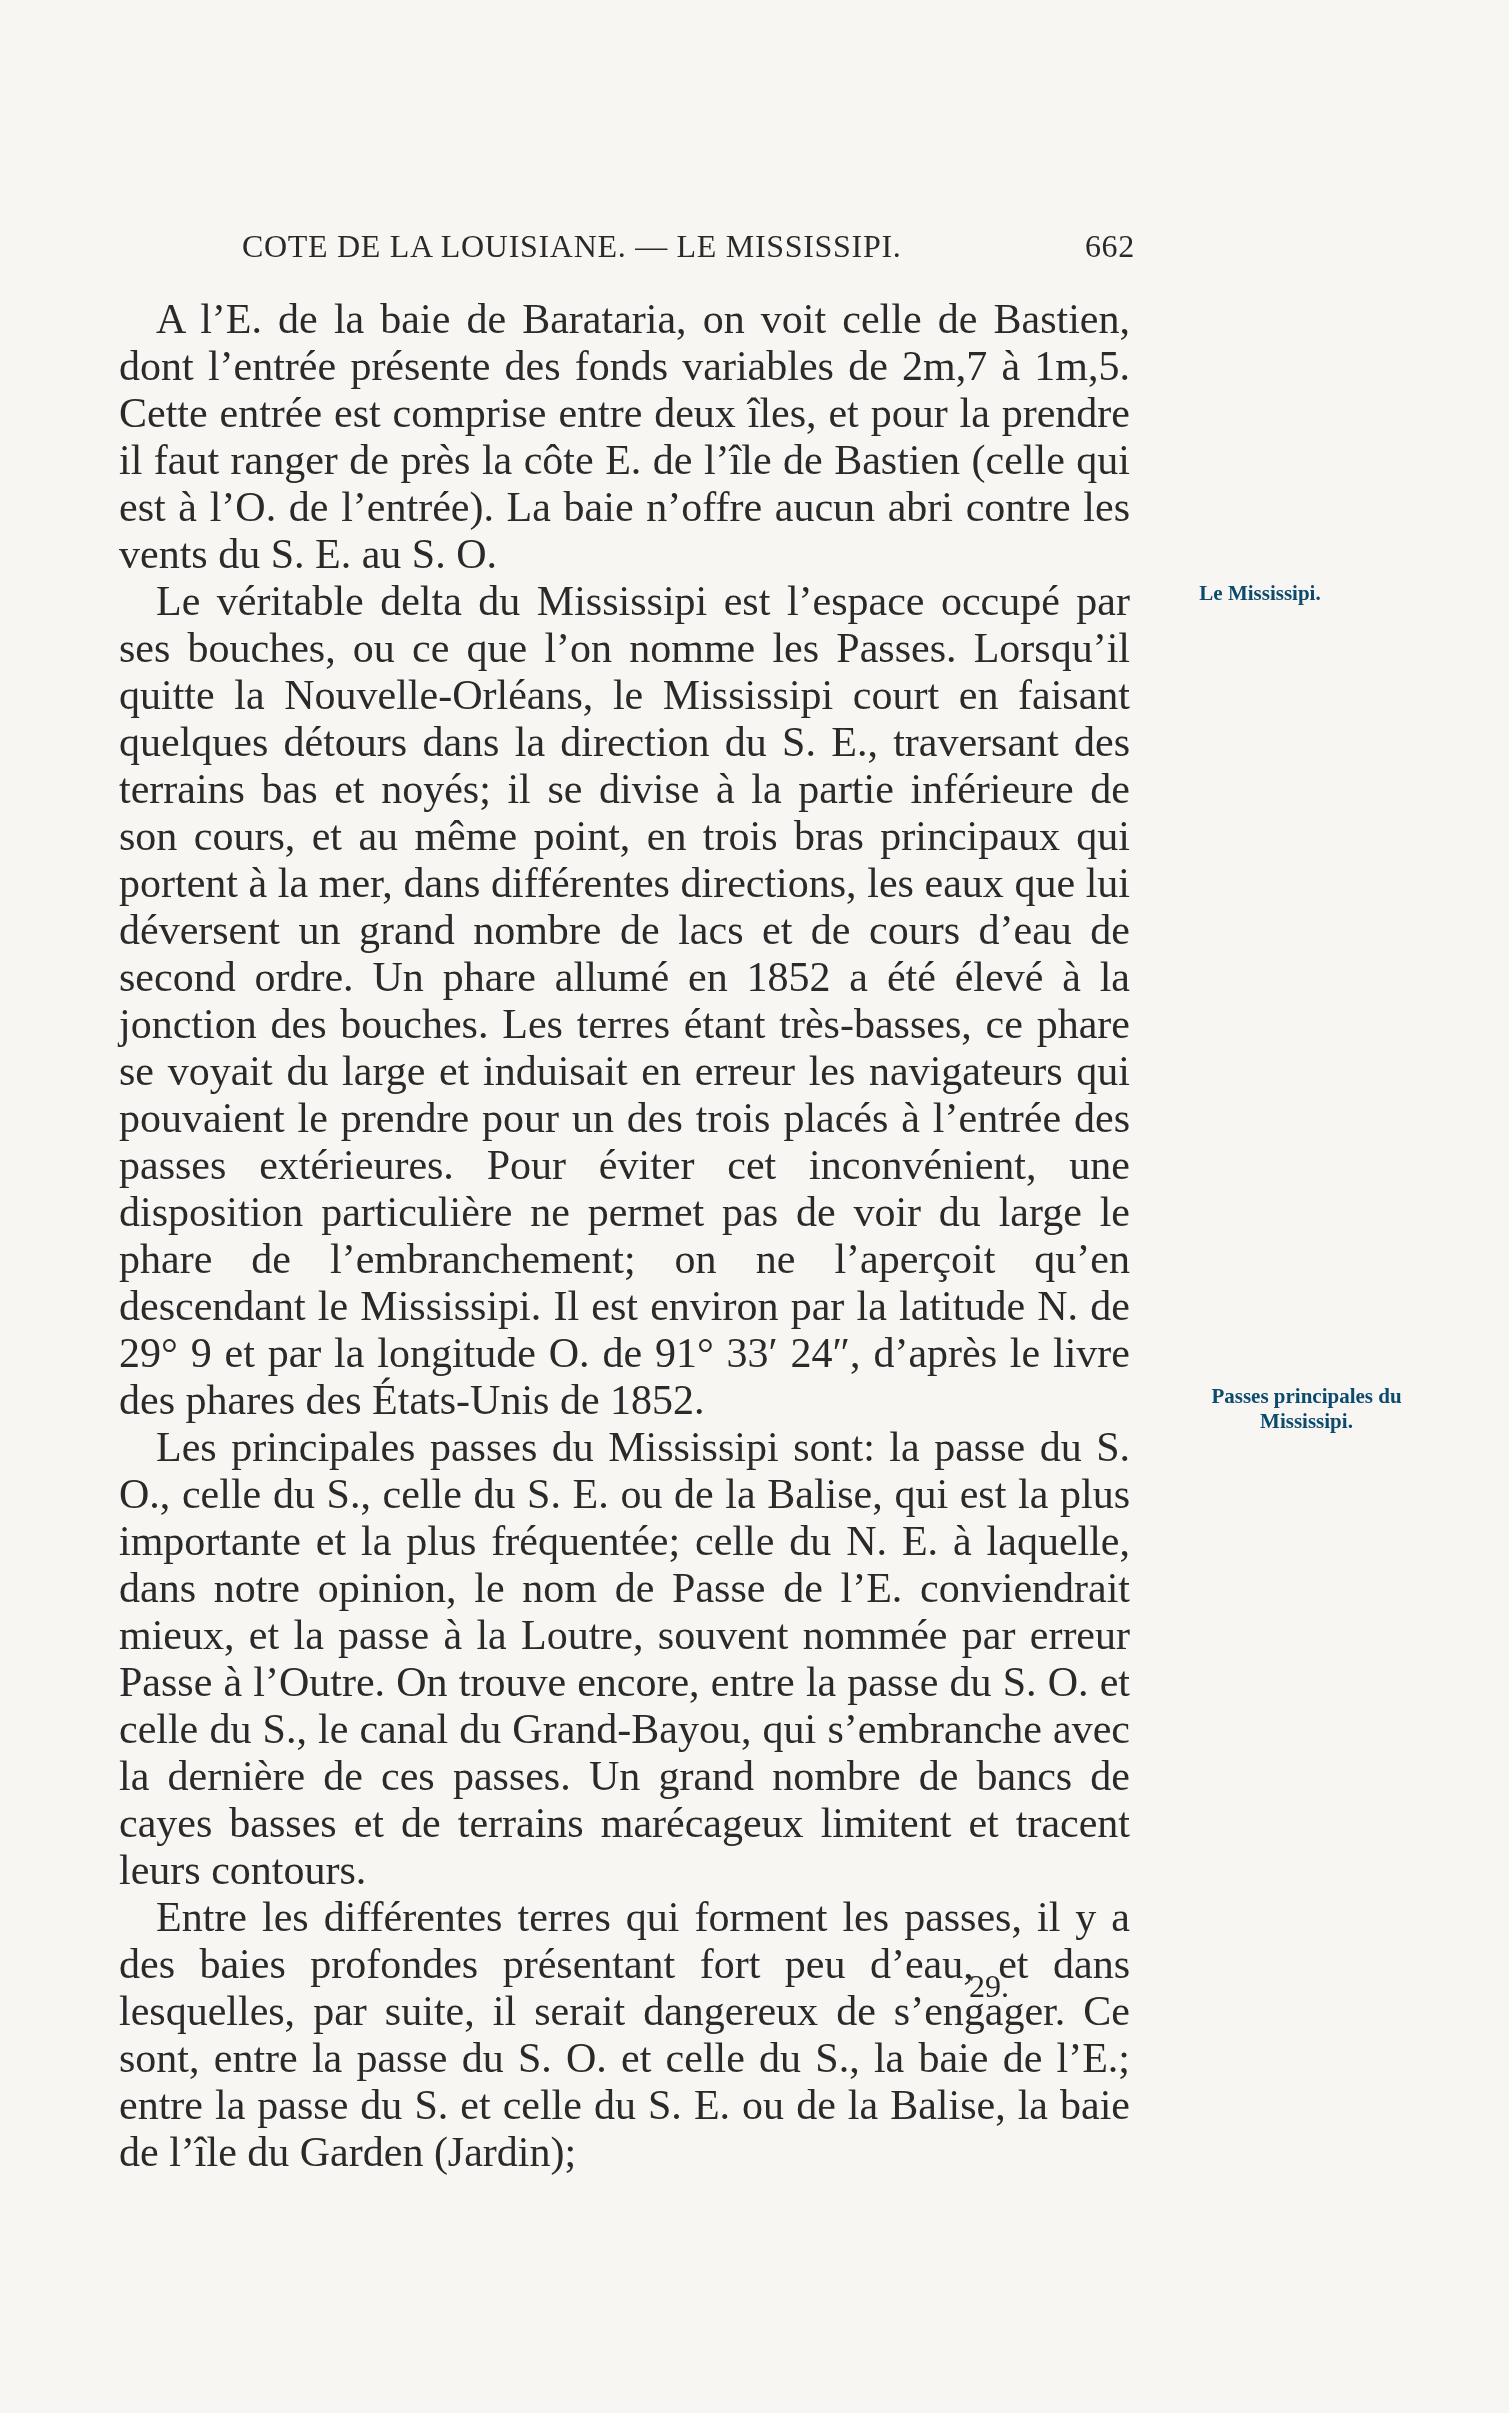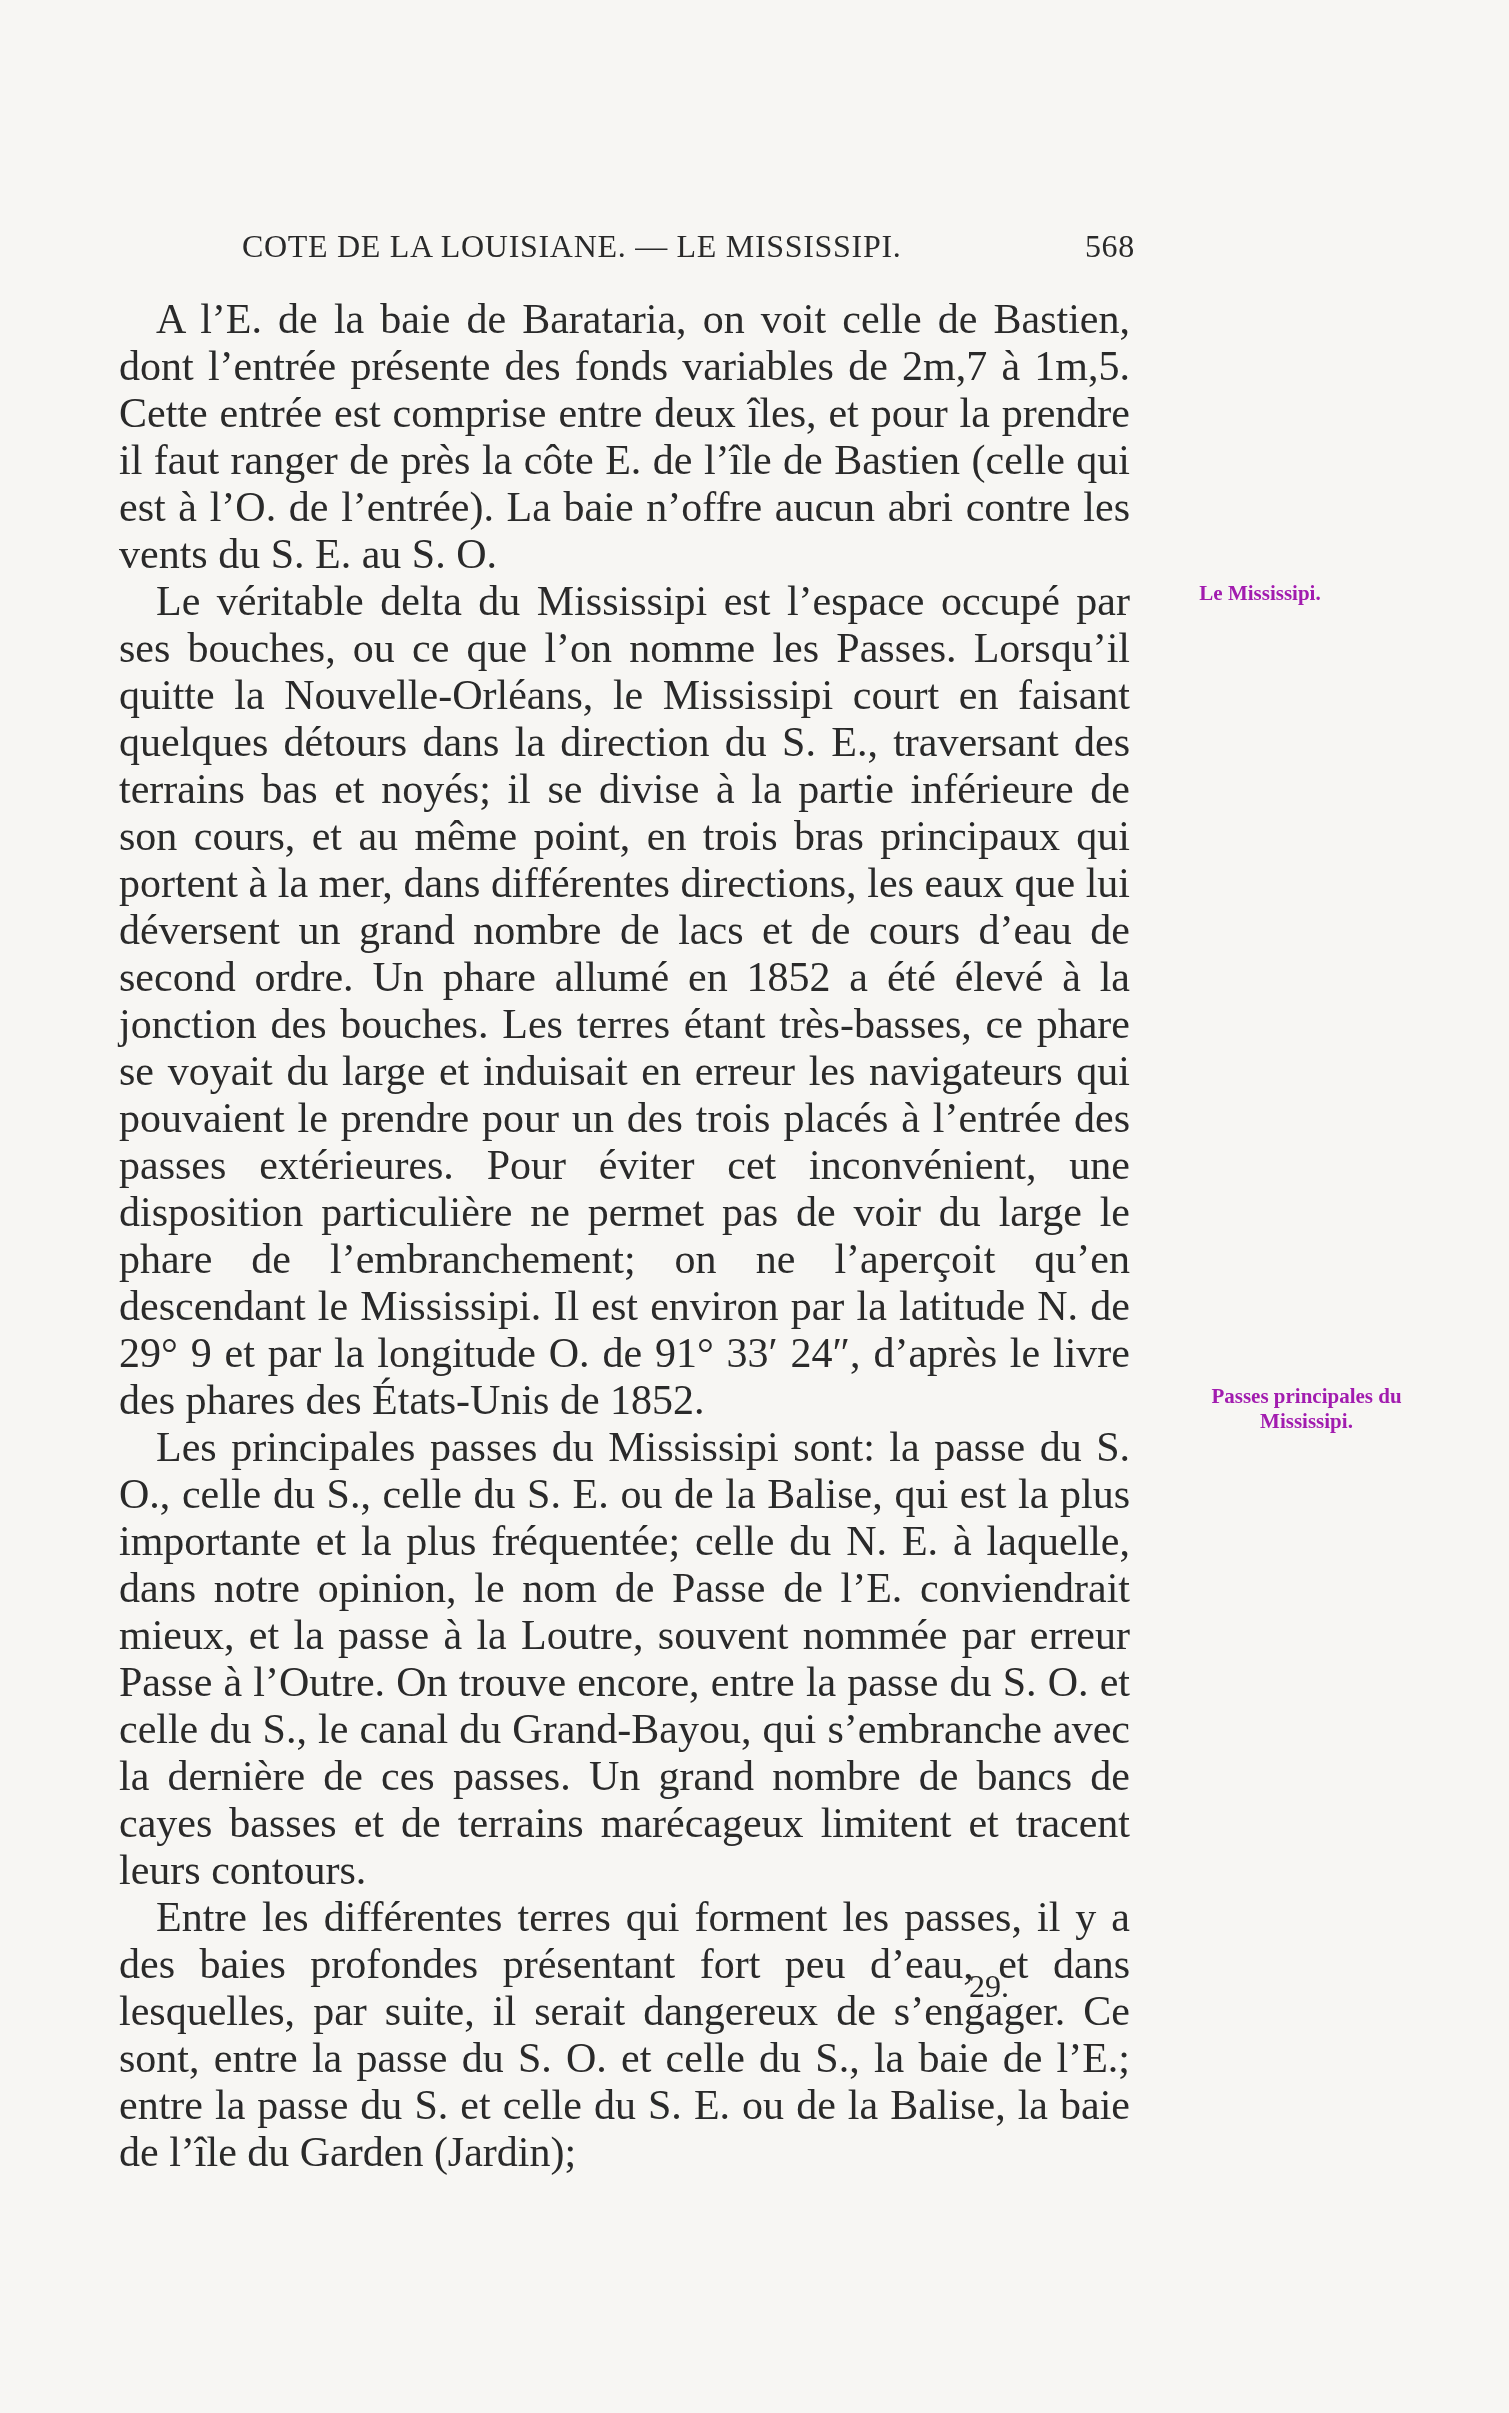--- a/index.html
+++ b/index.html
@@ -19,33 +19,33 @@
   .header .title { margin-left: 0; font-family: Liberation Serif, serif; }
   .body-text {
     position: absolute; left: 119px; top: 296px; width: 1011px;
     font-size: 42px; line-height: 47px;
     text-align: justify;
   }
   .body-text p { margin: 0; text-indent: 37px; }
   .margin-note {
     position: absolute;
     font-size: 21px; line-height: 25px;
-    text-align: center; font-weight: bold; color: #a21caf;
+    text-align: center; font-weight: bold; color: #0c4a6e;
   }
   .folio-sig {
     position: absolute; left: 969px; top: 1968px;
     font-size: 32px;
   }
 </style>
 </head>
 <body>
 
 <div class="header">
   <span class="title">COTE DE LA LOUISIANE. — LE MISSISSIPI.</span>
-  <span>568</span>
+  <span>662</span>
 </div>
 
 <div class="body-text">
   <p>A l’E. de la baie de Barataria, on voit celle de Bastien, dont l’entrée présente des fonds variables de 2m,7 à 1m,5. Cette entrée est comprise entre deux îles, et pour la prendre il faut ranger de près la côte E. de l’île de Bastien (celle qui est à l’O. de l’entrée). La baie n’offre aucun abri contre les vents du S. E. au S. O.</p>
   <p>Le véritable delta du Mississipi est l’espace occupé par ses bouches, ou ce que l’on nomme les Passes. Lorsqu’il quitte la Nouvelle-Orléans, le Mississipi court en faisant quelques détours dans la direction du S. E., traversant des terrains bas et noyés; il se divise à la partie inférieure de son cours, et au même point, en trois bras principaux qui portent à la mer, dans différentes directions, les eaux que lui déversent un grand nombre de lacs et de cours d’eau de second ordre. Un phare allumé en 1852 a été élevé à la jonction des bouches. Les terres étant très-basses, ce phare se voyait du large et induisait en erreur les navigateurs qui pouvaient le prendre pour un des trois placés à l’entrée des passes extérieures. Pour éviter cet inconvénient, une disposition particulière ne permet pas de voir du large le phare de l’embranchement; on ne l’aperçoit qu’en descendant le Mississipi. Il est environ par la latitude N. de 29° 9 et par la longitude O. de 91° 33′ 24″, d’après le livre des phares des États-Unis de 1852.</p>
   <p>Les principales passes du Mississipi sont: la passe du S. O., celle du S., celle du S. E. ou de la Balise, qui est la plus importante et la plus fréquentée; celle du N. E. à laquelle, dans notre opinion, le nom de Passe de l’E. conviendrait mieux, et la passe à la Loutre, souvent nommée par erreur Passe à l’Outre. On trouve encore, entre la passe du S. O. et celle du S., le canal du Grand-Bayou, qui s’embranche avec la dernière de ces passes. Un grand nombre de bancs de cayes basses et de terrains marécageux limitent et tracent leurs contours.</p>
   <p>Entre les différentes terres qui forment les passes, il y a des baies profondes présentant fort peu d’eau, et dans lesquelles, par suite, il serait dangereux de s’engager. Ce sont, entre la passe du S. O. et celle du S., la baie de l’E.; entre la passe du S. et celle du S. E. ou de la Balise, la baie de l’île du Garden (Jardin);</p>
 </div>
 
 <div class="margin-note" style="left:1177px; top:581px; width:166px;">Le Mississipi.</div>

